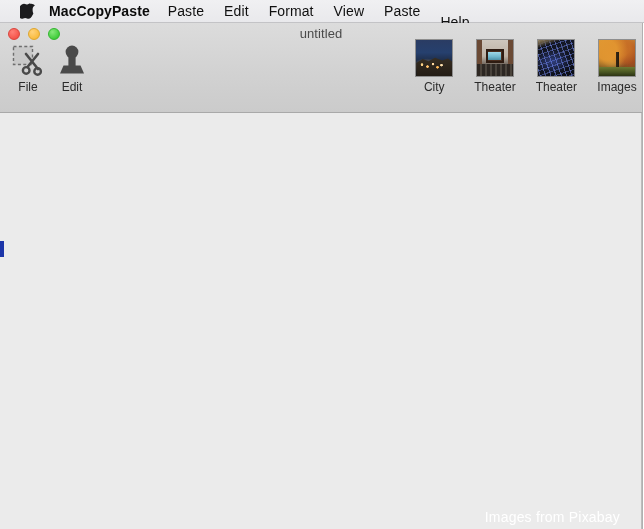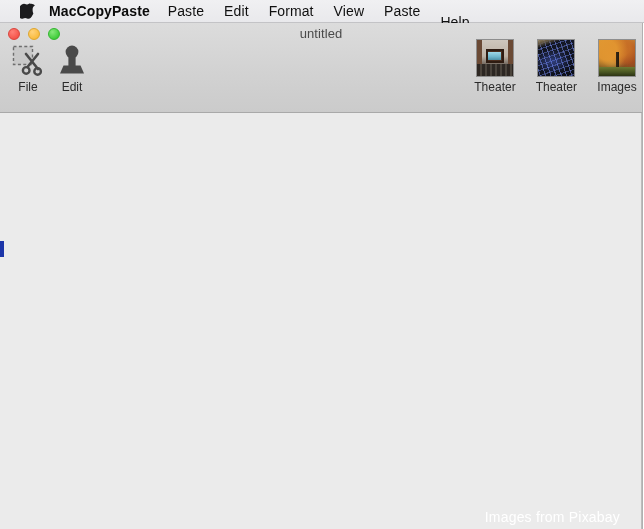--- a/index.html
+++ b/index.html
@@ -342,20 +342,29 @@
               <path d="M5 30.5 L8.5 22.5 L25.5 22.5 L29 30.5 Z" fill="#4a4a4a"></path>
             </svg>
           </span>
           <span class="tool-label">Edit</span>
         </div>
 
       </div>
 
       <div class="toolbar-right">
 
+        <div class="thumb-tool">
+          <span class="thumb">
+            <span class="art art-city">
+              <span class="cliff"></span>
+              <span class="lights"></span>
+            </span>
+          </span>
+          <span class="tool-label">City</span>
+        </div>
 
         <div class="thumb-tool">
           <span class="thumb">
             <span class="art art-theater">
               <span class="walls"></span>
               <span class="proscenium"></span>
               <span class="screen"></span>
               <span class="seats"></span>
             </span>
           </span>

